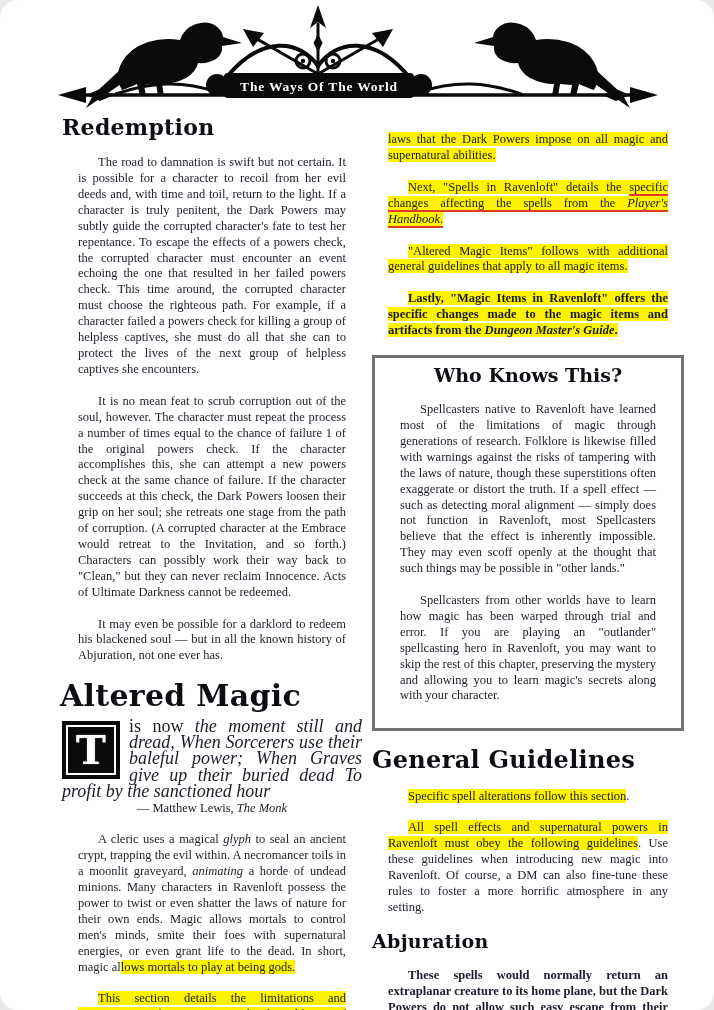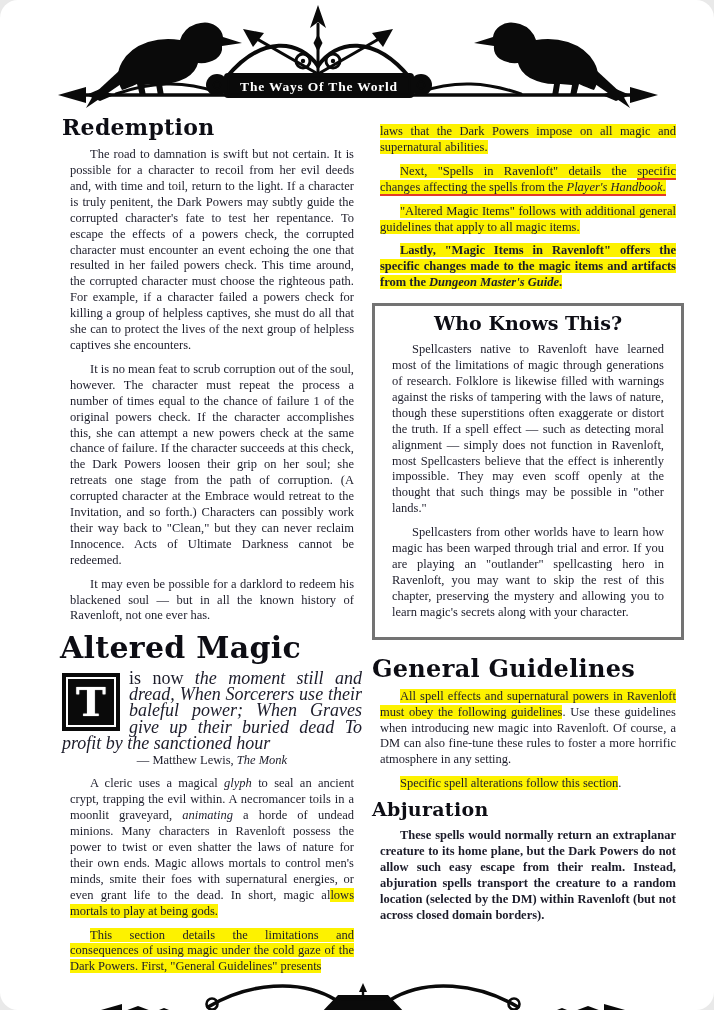--- a/index.html
+++ b/index.html
@@ -19,21 +19,21 @@
   .columns{
     flex:0 0 auto;
     display:flex;
     padding:4px 30px 0 62px;
     gap:10px;
     box-sizing:border-box;
   }
   .col-left{width:300px;flex:0 0 300px;}
   .col-right{flex:1 1 auto;min-width:0;}
   .body-p{
-    margin:8px;
+    margin:16px;
     font-size:12.5px;
     line-height:15.9px;
     text-align:justify;
     text-indent:20px;
   }
   .body-p.no-indent{text-indent:0;}
   .body-p.bold{font-weight:bold;}
   .i{font-style:italic;}
   .hl{background:var(--hl,#fdf200);box-decoration-break:clone;-webkit-box-decoration-break:clone;}
   .ur{border-bottom:2px solid var(--ur,#e23b28);}
@@ -165,21 +165,21 @@
     </g>
   </svg>
 
   <div class="columns">
 
     <div class="col-left">
       <h2 class="sec-heading h-redemption">Redemption</h2>
       <div>
           <p class="body-p"><span>The road to damnation is swift but not certain. It is possible for a character to recoil from her evil deeds and, with time and toil, return to the light. If a character is truly penitent, the Dark Powers may subtly guide the corrupted character's fate to test her repentance. To escape the effects of a powers check, the corrupted character must encounter an event echoing the one that resulted in her failed powers check. This time around, the corrupted character must choose the righteous path. For example, if a character failed a powers check for killing a group of helpless captives, she must do all that she can to protect the lives of the next group of helpless captives she encounters.</span></p>
           <p class="body-p"><span>It is no mean feat to scrub corruption out of the soul, however. The character must repeat the process a number of times equal to the chance of failure 1 of the original powers check. If the character accomplishes this, she can attempt a new powers check at the same chance of failure. If the character succeeds at this check, the Dark Powers loosen their grip on her soul; she retreats one stage from the path of corruption. (A corrupted character at the Embrace would retreat to the Invitation, and so forth.) Characters can possibly work their way back to "Clean," but they can never reclaim Innocence. Acts of Ultimate Darkness cannot be redeemed.</span></p>
-          <p class="body-p"><span>It may even be possible for a darklord to redeem his blackened soul — but in all the known history of Ravenloft, not one ever has.</span></p>
+          <p class="body-p"><span>It may even be possible for a darklord to redeem his blackened soul — but in all the known history of Abjuration, not one ever has.</span></p>
         </div>
 
       <h2 class="sec-heading h-altered">Altered Magic</h2>
 
       <div class="quote-wrap">
         <div class="dropcap">
           <span class="letter">T</span>
         </div>
         <p class="quote-p"><span>is now </span><span class="i">the moment still and dread, When Sorcerers use their baleful power; When Graves give up their buried dead To profit by the sanctioned hour</span></p>
         <p class="attribution-p"><span>— Matthew Lewis, </span><span class="i">The Monk</span></p>
@@ -202,22 +202,22 @@
       <div class="who-box">
         <div class="who-box-title">Who Knows This?</div>
         <div>
             <p class="body-p"><span>Spellcasters native to Ravenloft have learned most of the limitations of magic through generations of research. Folklore is likewise filled with warnings against the risks of tampering with the laws of nature, though these superstitions often exaggerate or distort the truth. If a spell effect — such as detecting moral alignment — simply does not function in Ravenloft, most Spellcasters believe that the effect is inherently impossible. They may even scoff openly at the thought that such things may be possible in "other lands."</span></p>
             <p class="body-p"><span>Spellcasters from other worlds have to learn how magic has been warped through trial and error. If you are playing an "outlander" spellcasting hero in Ravenloft, you may want to skip the rest of this chapter, preserving the mystery and allowing you to learn magic's secrets along with your character.</span></p>
           </div>
       </div>
 
       <h2 class="sec-heading h-general">General Guidelines</h2>
       <div>
+          <p class="body-p"><span class="hl">Specific spell alterations follow this section</span><span>.</span></p>
           <p class="body-p"><span class="hl">All spell effects and supernatural powers in Ravenloft must obey the following guidelines</span><span>. Use these guidelines when introducing new magic into Ravenloft. Of course, a DM can also fine-tune these rules to foster a more horrific atmosphere in any setting.</span></p>
-          <p class="body-p"><span class="hl">Specific spell alterations follow this section</span><span>.</span></p>
         </div>
 
       <h3 class="sec-heading h-abjuration">Abjuration</h3>
       <div>
           <p class="body-p bold"><span>These spells would normally return an extraplanar creature to its home plane, but the Dark Powers do not allow such easy escape from their realm. Instead, abjuration spells transport the creature to a random location (selected by the DM) within Ravenloft (but not across closed domain borders).</span></p>
         </div>
     </div>
   </div>
 
   <svg class="footer-art" viewBox="0 0 714 64" aria-hidden="true">

